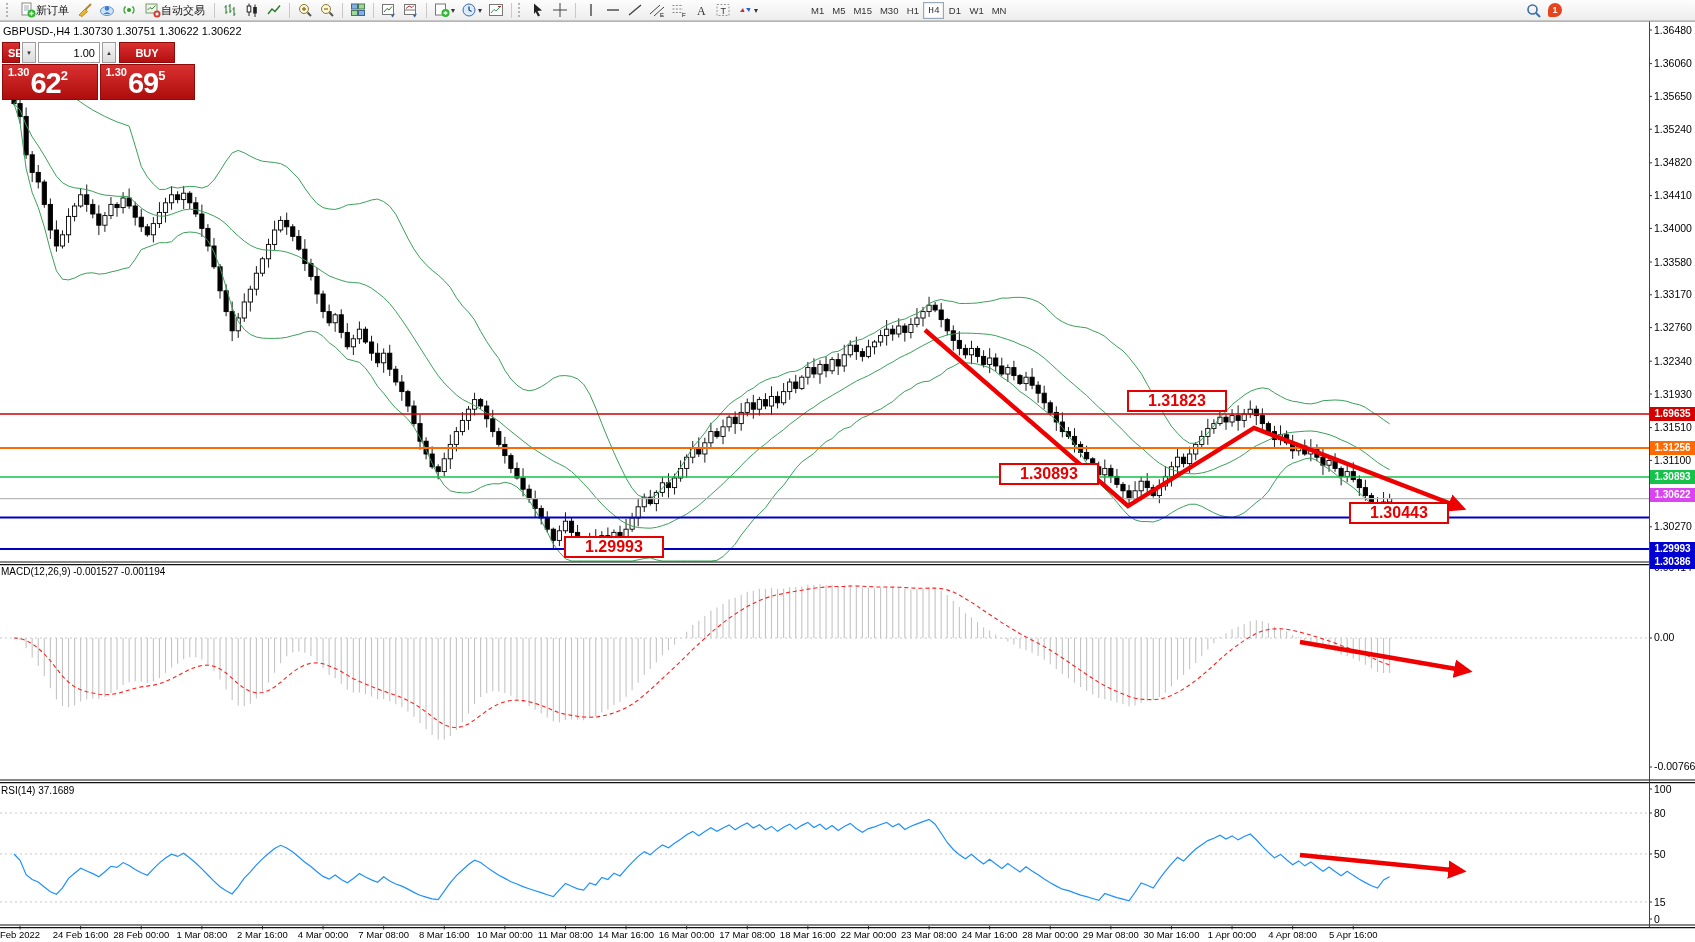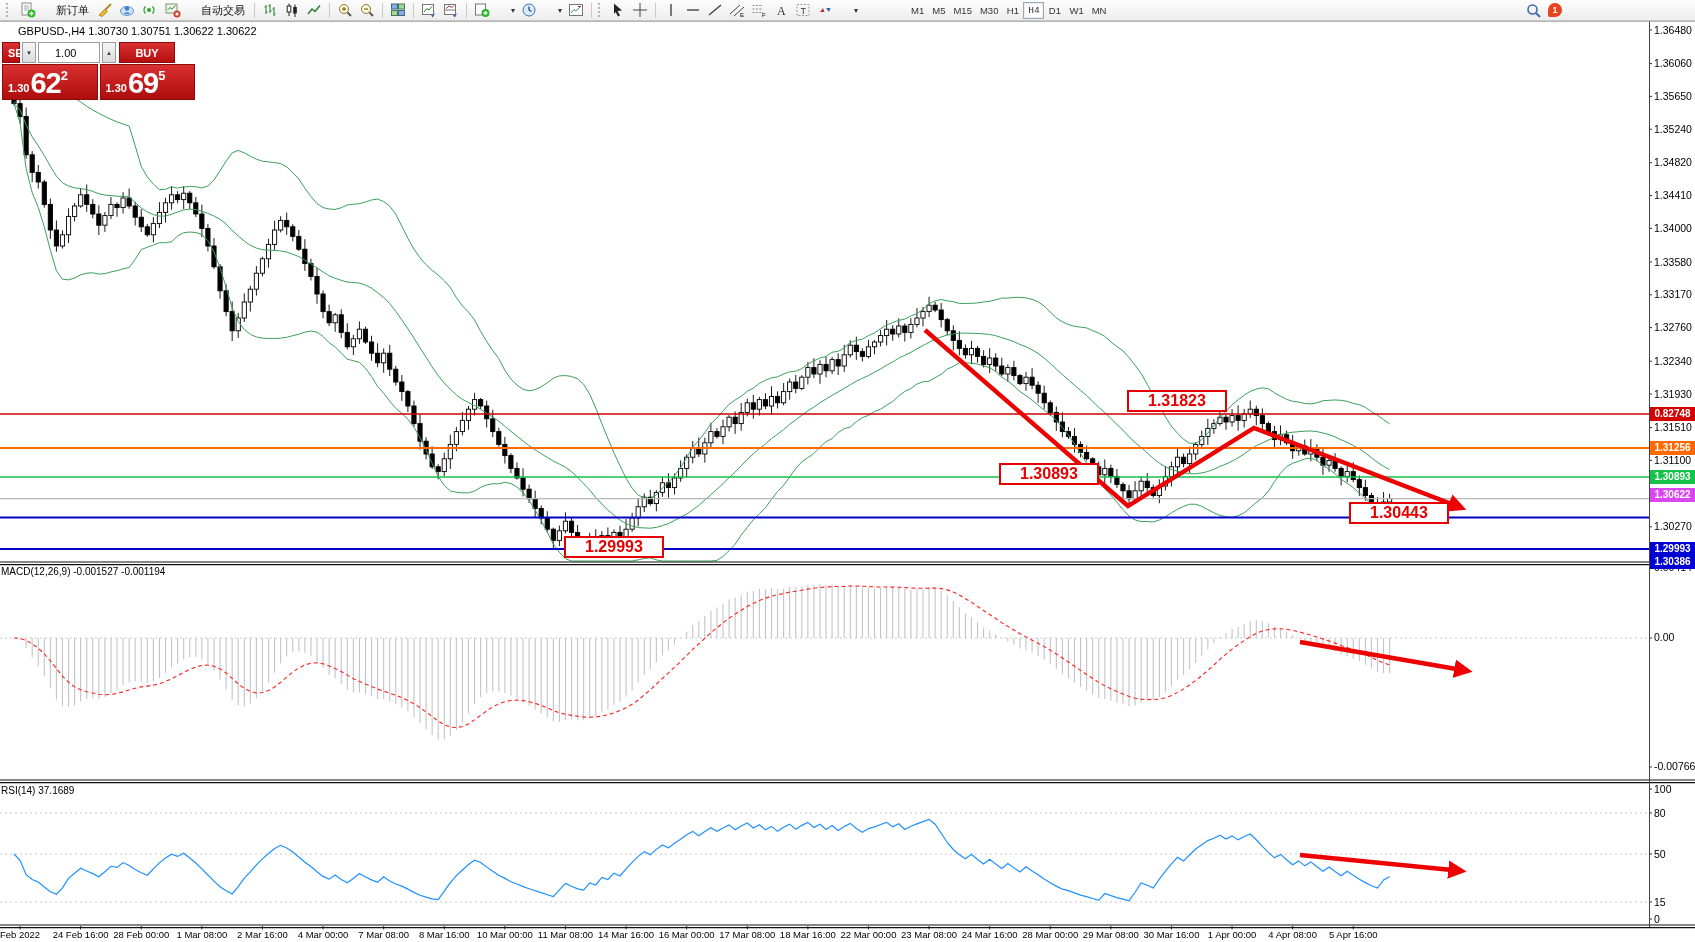--- a/index.html
+++ b/index.html
@@ -5,49 +5,49 @@
   html,body{margin:0;padding:0;}
   body{width:1695px;height:942px;position:relative;overflow:hidden;background:#fff;
        font-family:"Liberation Sans",sans-serif;-webkit-font-smoothing:antialiased;}
   
   .toolbar{position:absolute;top:0;left:0;width:1695px;height:21px;z-index:10;
     background:linear-gradient(#fdfdfd,#ededed);border-bottom:1px solid #c6c6c6;
     display:flex;align-items:center;padding-left:4px;box-sizing:border-box;}
   .grip{width:3px;height:14px;border-left:2px dotted #b5b5b5;margin:0 4px 0 2px;}
   .sep{width:1px;height:15px;background:#c9c9c9;margin:0 4px;}
   .tbtn{height:14px;min-width:20px;display:flex;align-items:center;justify-content:center;
-    gap:20px;border:1px solid transparent;background:transparent;padding:0 2px;font:11px "Liberation Sans",sans-serif;color:#111;}
+    gap:0;border:1px solid transparent;background:transparent;padding:0 2px;font:11px "Liberation Sans",sans-serif;color:#111;}
   .tbtn.labeled{padding:0 4px;}
   .caret{font-size:8px;color:#333;margin-left:1px;}
   .tfgroup{display:flex;align-items:center;margin-left:46px;}
   .tf{height:17px;min-width:21px;padding:0 3px;font:9.5px "Liberation Sans",sans-serif;color:#333;
     background:transparent;border:1px solid transparent;display:flex;align-items:center;justify-content:center;}
   .tf.active{background:#fff;border:1px solid #9aa7b5;box-shadow:inset 0 0 2px #bcc6d0;font-family:Liberation Mono, monospace;}
   .right-icons{margin-left:auto;margin-right:133px;display:flex;align-items:center;gap:7px;}
   .notif{width:14px;height:14px;border-radius:50% 50% 50% 2px;background:#e8431c;color:#fff;
     font:bold 9px/14px "Liberation Sans",sans-serif;text-align:center;}
   .ic{display:block;}
   
-  .chart-title{position:absolute;left:18px;top:25px;font:11px "Liberation Sans",sans-serif;color:#000;z-index:4;}
+  .chart-title{position:absolute;left:3px;top:25px;font:11px "Liberation Sans",sans-serif;color:#000;z-index:4;}
   .pane-label{position:absolute;left:1px;font:10px "Liberation Sans",sans-serif;color:#000;z-index:4;}
   
   .trade-panel{position:absolute;left:2px;top:42px;width:193px;z-index:6;font-family:"Liberation Sans",sans-serif;}
   .tp-row1{display:flex;height:21px;gap:2px;}
   .tp-sell,.tp-buy{background:linear-gradient(#d93030,#b40e0e);color:#fff;font:bold 11px/21px "Liberation Sans",sans-serif;
     border:1px solid #8d0b0b;box-sizing:border-box;}
   .tp-sell{width:18px;padding-left:5px;}
   .tp-buy{width:56px;text-align:center;margin-left:1px;}
   .tp-step{width:14px;background:linear-gradient(#f5f5f5,#dcdcdc);border:1px solid #9d9d9d;
     font-size:6px;color:#333;display:flex;align-items:center;justify-content:center;box-sizing:border-box;}
-  .tp-vol{width:62px;border:1px solid #9d9d9d;font:11px "Liberation Sans",sans-serif;
+  .tp-vol{width:62px;border:1px solid #9d9d9d;font:11px "Liberation Sans",sans-serif;text-align:right;
     padding:0 4px 0 16px;box-sizing:border-box;}
   .tp-row2{display:flex;margin-top:1px;gap:2px;height:36px;}
   .tp-tile{flex:1;background:linear-gradient(#d93030,#ae0d0d);color:#fff;display:flex;align-items:flex-end;
     padding:2px 3px 3px 5px;box-sizing:border-box;border:1px solid #8d0b0b;}
-  .tp-pre{font:bold 11px "Liberation Sans",sans-serif;margin:0 1px 2px 0;}
+  .tp-pre{font:bold 11px "Liberation Sans",sans-serif;margin:0 1px 18px 0;}
   .tp-big{font:bold 29px/26px "Liberation Sans",sans-serif;letter-spacing:-1px;}
   .tp-sup{font:bold 13px "Liberation Sans",sans-serif;position:relative;top:-13px;}
   
   #overlays{position:absolute;inset:0;pointer-events:none;z-index:3;}
   .axis-badge{position:absolute;left:1650px;width:45px;height:14px;text-align:center;
     font:bold 10px/14px "Liberation Sans",sans-serif;color:#fff;}
   .price-tag{position:absolute;border:2px solid #e60000;background:#fff;color:#e60000;
     font:bold 16px/18px "Liberation Sans",sans-serif;padding:0 19px;white-space:nowrap;}
   svg#chart-svg{position:absolute;top:0;left:0;z-index:1;}
 </style>
@@ -865,21 +865,21 @@
       <line x1="0" y1="562" x2="1695" y2="562" stroke="#111" stroke-width="1.1"></line>
       <line x1="0" y1="564.6" x2="1695" y2="564.6" stroke="#111" stroke-width="1.1"></line>
       <line x1="0" y1="780" x2="1695" y2="780" stroke="#111" stroke-width="1.1"></line>
       <line x1="0" y1="782.6" x2="1695" y2="782.6" stroke="#111" stroke-width="1.1"></line>
       <line x1="0" y1="925" x2="1695" y2="925" stroke="#111" stroke-width="1.1"></line>
       <line x1="0" y1="927.6" x2="1695" y2="927.6" stroke="#111" stroke-width="1.1"></line>
       <line x1="1649.5" y1="21.5" x2="1649.5" y2="927" stroke="#444"></line>
     </svg>
 </div>
 <div id="overlays">
-    <div class="axis-badge" style="top: 407px; background: rgb(212, 0, 0);">0.82748</div>
+    <div class="axis-badge" style="top: 407px; background: rgb(212, 0, 0);">1.69635</div>
     <div class="axis-badge" style="top: 440.92px; background: rgb(255, 106, 0);">1.31256</div>
     <div class="axis-badge" style="top: 469.96px; background: rgb(23, 194, 74);">1.30893</div>
     <div class="axis-badge" style="top: 488px; background: #d946ef;">1.30622</div>
     <div class="axis-badge" style="top: 510.52px; background: rgb(0, 0, 210); margin-top: 44px;">1.30386</div>
     <div class="axis-badge" style="top: 541.96px; background: rgb(0, 0, 210);">1.29993</div>
     <div class="price-tag" style="left: 1127px; top: 390px;">1.31823</div>
     <div class="price-tag" style="left: 999px; top: 463px;">1.30893</div>
     <div class="price-tag" style="left: 1349px; top: 502px;">1.30443</div>
     <div class="price-tag" style="left: 564px; top: 536px;">1.29993</div>
   </div>

